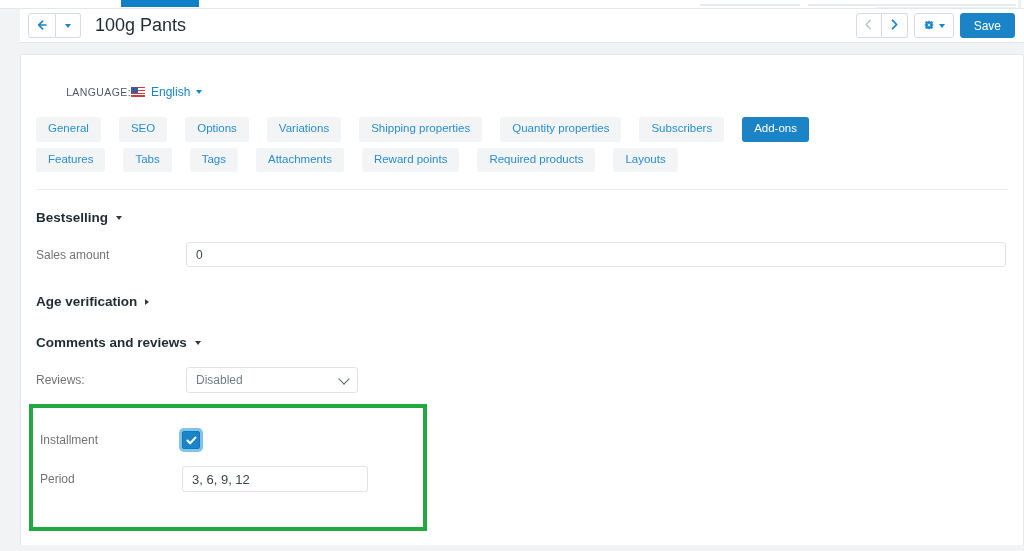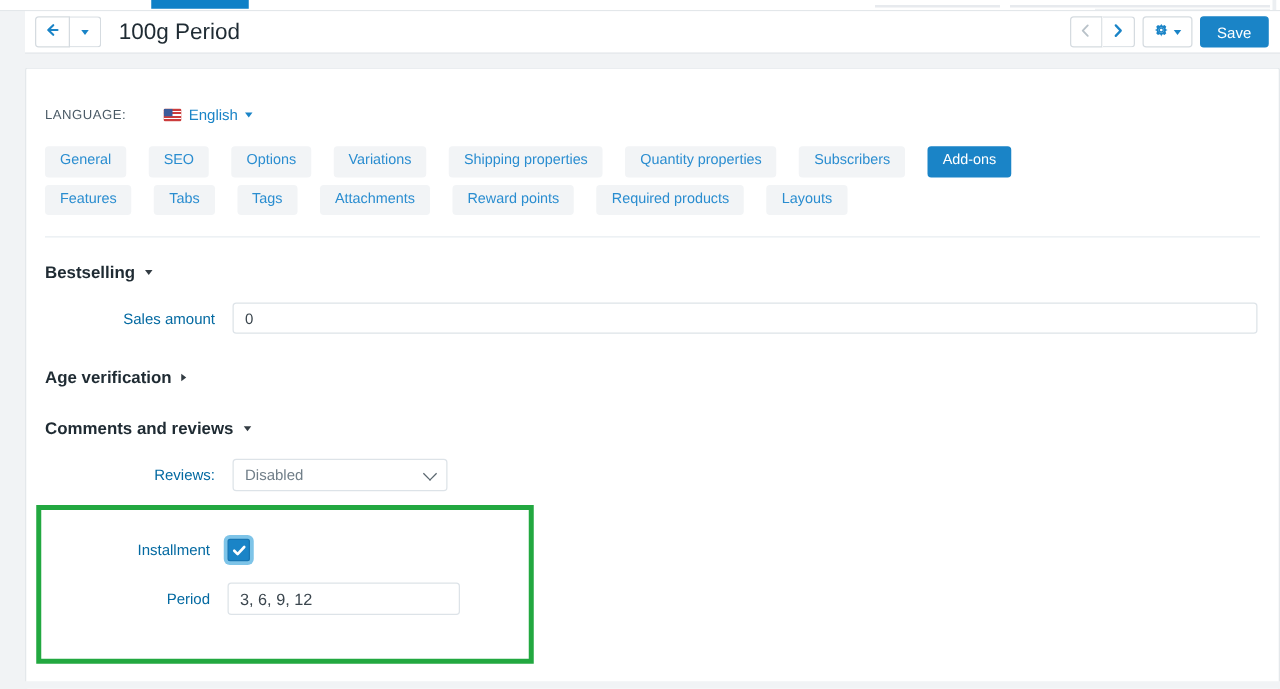--- a/index.html
+++ b/index.html
@@ -104,20 +104,21 @@
     background: #ffffff;
     border: 1px solid #e4e8eb;
     border-bottom: none;
     border-radius: 2px;
   }
 
   
   .lang-row {
     display: flex; align-items: center;
     padding: 30px 0 0 15px;
+    text-align: right;
   }
   .lang-label {
     font-size: 10.5px; color: #4a5a66; letter-spacing: .4px;
     width: 95px;
   }
   .lang-pick { display: flex; align-items: center; gap: 6px; cursor: pointer; }
   .flag {
     width: 14px; height: 10px; border-radius: 1px;
     position: relative; overflow: hidden;
     background: #d8534f;
@@ -172,22 +173,22 @@
   .section { padding-left: 15px; }
   .sec-head {
     display: flex; align-items: center; gap: 8px;
     font-size: 13.5px; font-weight: bold; color: #1f2b33;
     cursor: pointer;
   }
   .sec-head .caret-dn, .sec-head .caret-rt { color: #333c43; }
 
   .field-row { display: flex; align-items: center; }
   .field-label {
-    font-size: 12px; color: #0369a1;
-    text-align: right; padding-right: 14px;
+    font-size: 12px; color: #737373;
+    padding-right: 14px;
   }
   .text-input {
     border: 1px solid #dde3e8; border-radius: 3px;
     height: 25px; padding: 0 9px;
     font-size: 12px; color: #3a454d;
     font-family: "Liberation Sans", sans-serif;
     background: #fff; outline: none;
   }
   .select-input {
     border: 1px solid #dde3e8; border-radius: 3px;
@@ -252,21 +253,21 @@
         <span>
           <svg width="12" height="12" viewBox="0 0 12 12">
             <path d="M6.6 2.2 L2.6 6 L6.6 9.8 M2.8 6 H10" stroke="#1a84c7" stroke-width="1.7" fill="none" stroke-linecap="round" stroke-linejoin="round"></path>
           </svg>
         </span>
       </div>
       <div class="btn-sq">
         <span class="caret-dn"></span>
       </div>
     </div>
-    <div class="page-title">100g Period</div>
+    <div class="page-title">100g Pants</div>
   </div>
 
   <div class="hdr-right">
     <div class="nav-group">
       <div class="nav-btn disabled">
         <span>
           <svg width="9" height="11" viewBox="0 0 9 11">
               <path d="M6.2 1.3 L2.2 5.5 L6.2 9.7" stroke="#b9c2c9" stroke-width="1.5" fill="none" stroke-linecap="round" stroke-linejoin="round"></path>
             </svg>
         </span>

